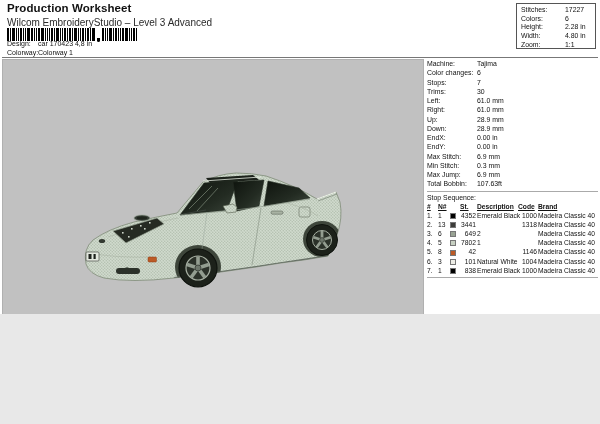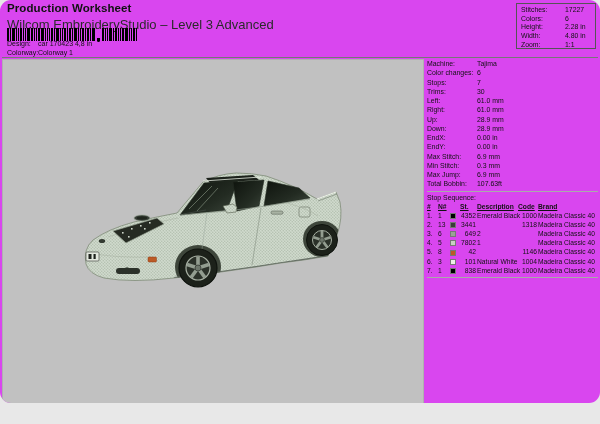--- a/index.html
+++ b/index.html
@@ -1,22 +1,22 @@
 <!DOCTYPE html>
 <html><head>
 <meta charset="utf-8">
 <style>
   html,body{margin:0;padding:0;background:#e8e8e8;}
-  .page{position:relative;width:600px;height:403px;background:#d946ef;
-        font-family:"Liberation Sans","DejaVu Sans",sans-serif;color:#111;overflow:hidden;border-radius:11px;}
+  .page{position:relative;width:600px;height:314px;background:#ffffff;
+        font-family:"Liberation Sans","DejaVu Sans",sans-serif;color:#111;overflow:hidden;}
   .abs{position:absolute;}
 
   
   .title{left:7px;top:2px;font-size:11.5px;font-weight:bold;letter-spacing:.1px;}
-  .subtitle{left:7px;top:16.5px;font-size:13px;color:#2a2a2a;}
+  .subtitle{left:7px;top:16.5px;font-size:10px;color:#2a2a2a;}
   .barcode{left:7px;top:27.5px;height:13px;display:flex;align-items:stretch;}
   .bc-group{display:flex;gap:1px;}
   .bc-group i{background:#000;display:block;height:100%;}
   .bc-comma{width:3px;height:4px;background:#000;align-self:flex-end;margin:0 2px;
             border-radius:0 0 2px 2px;transform:translateY(1px);}
   .hkv{left:7px;font-size:7px;display:grid;grid-template-columns:31px auto;}
   .design-row{top:40px;}
   .colorway-row{top:49px;}
   .rule{left:2px;width:596px;height:0;border-top:1px solid #777;}
   .top-rule{top:57px;}

